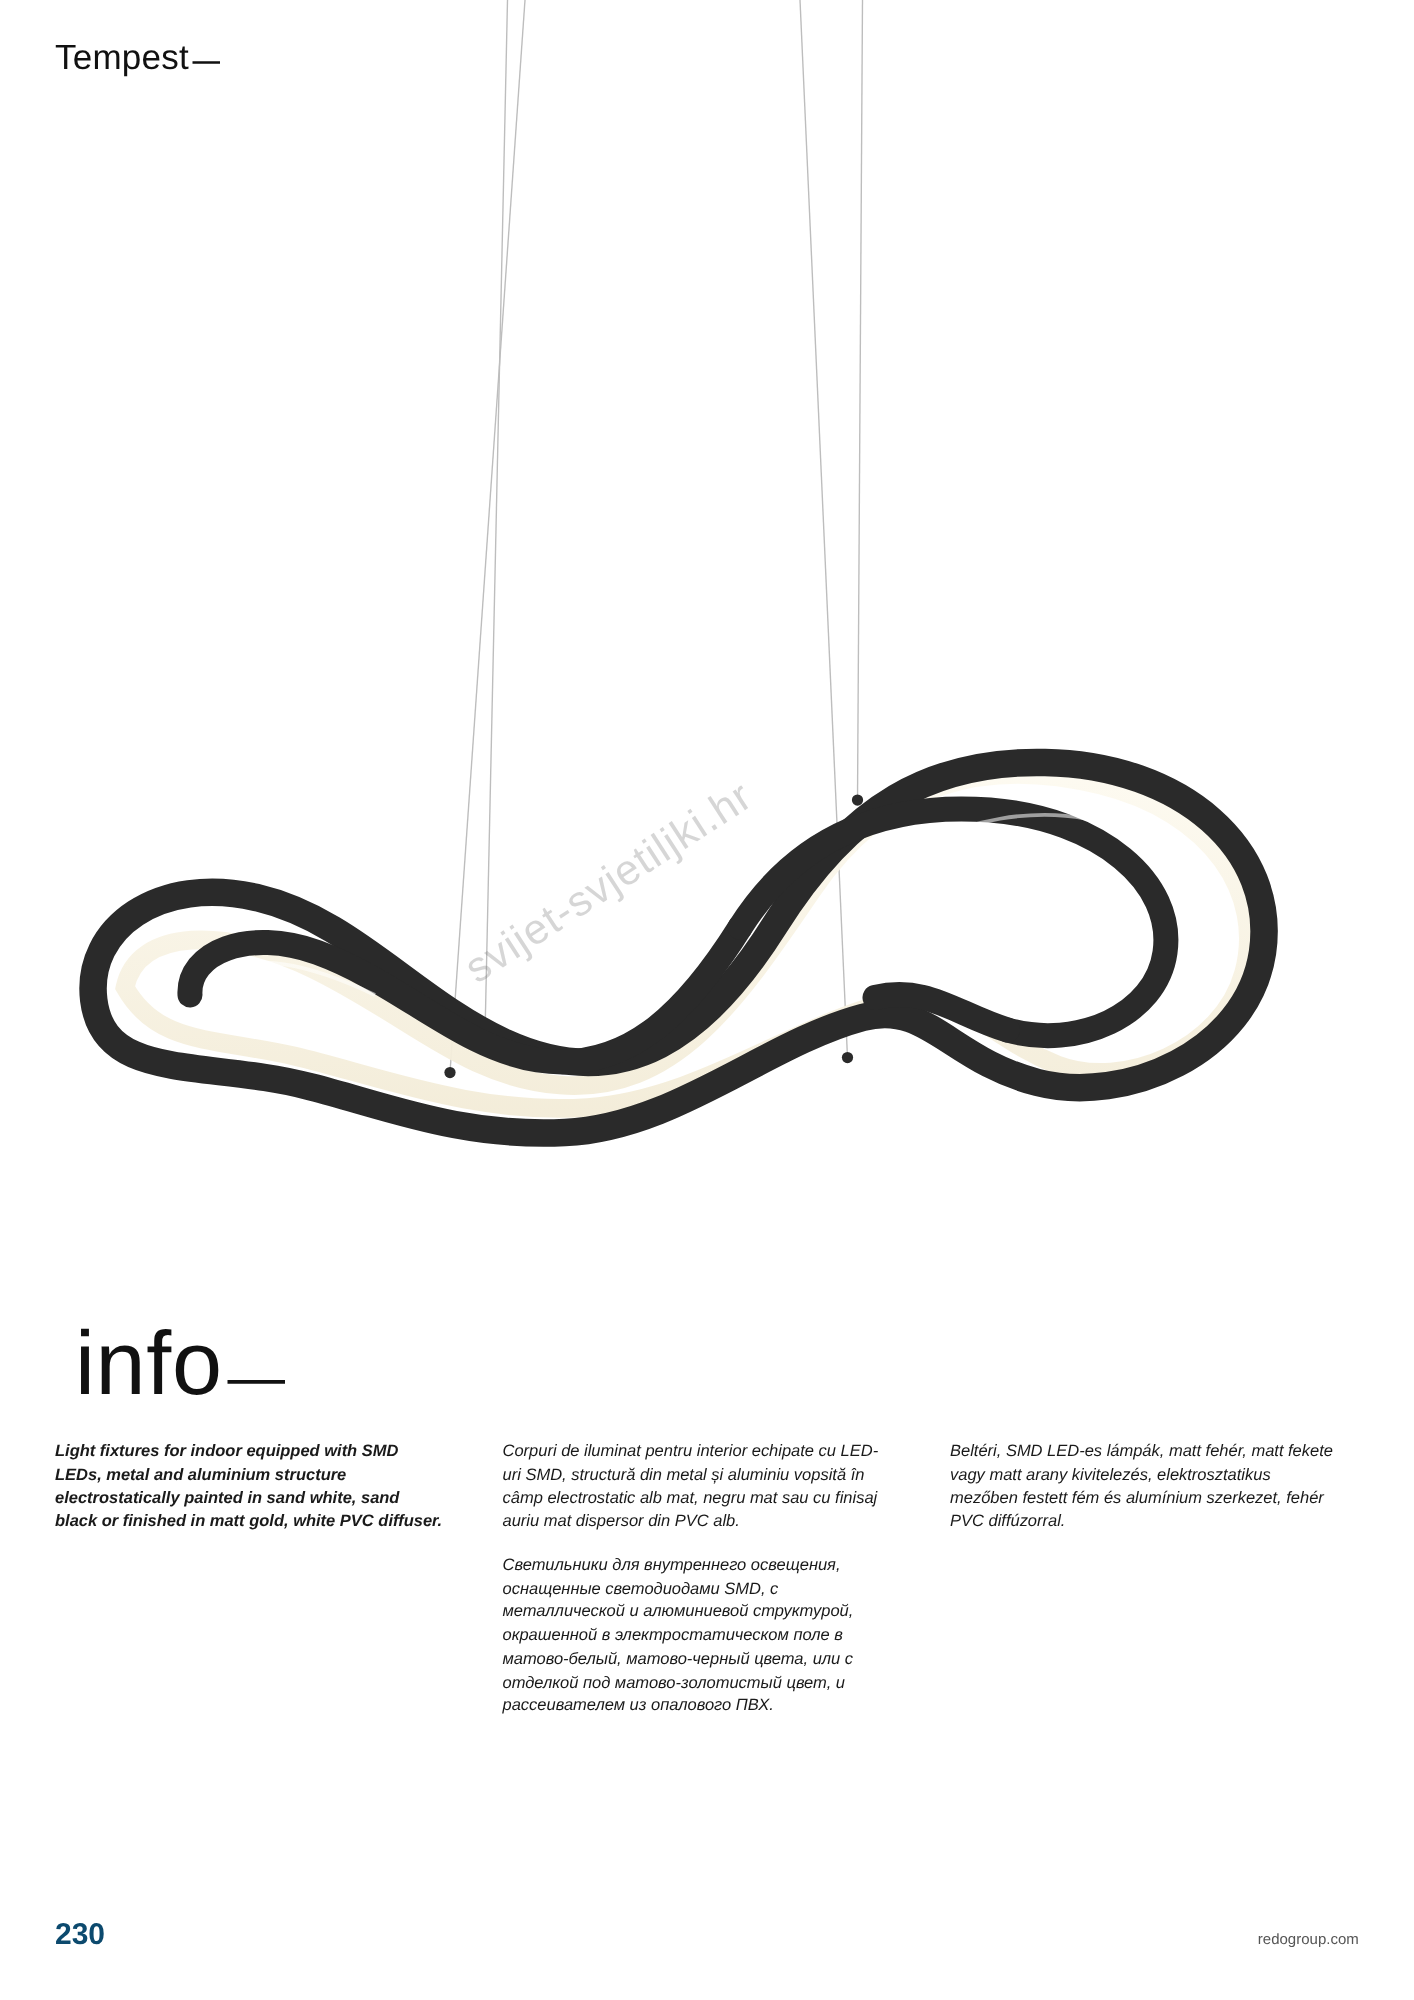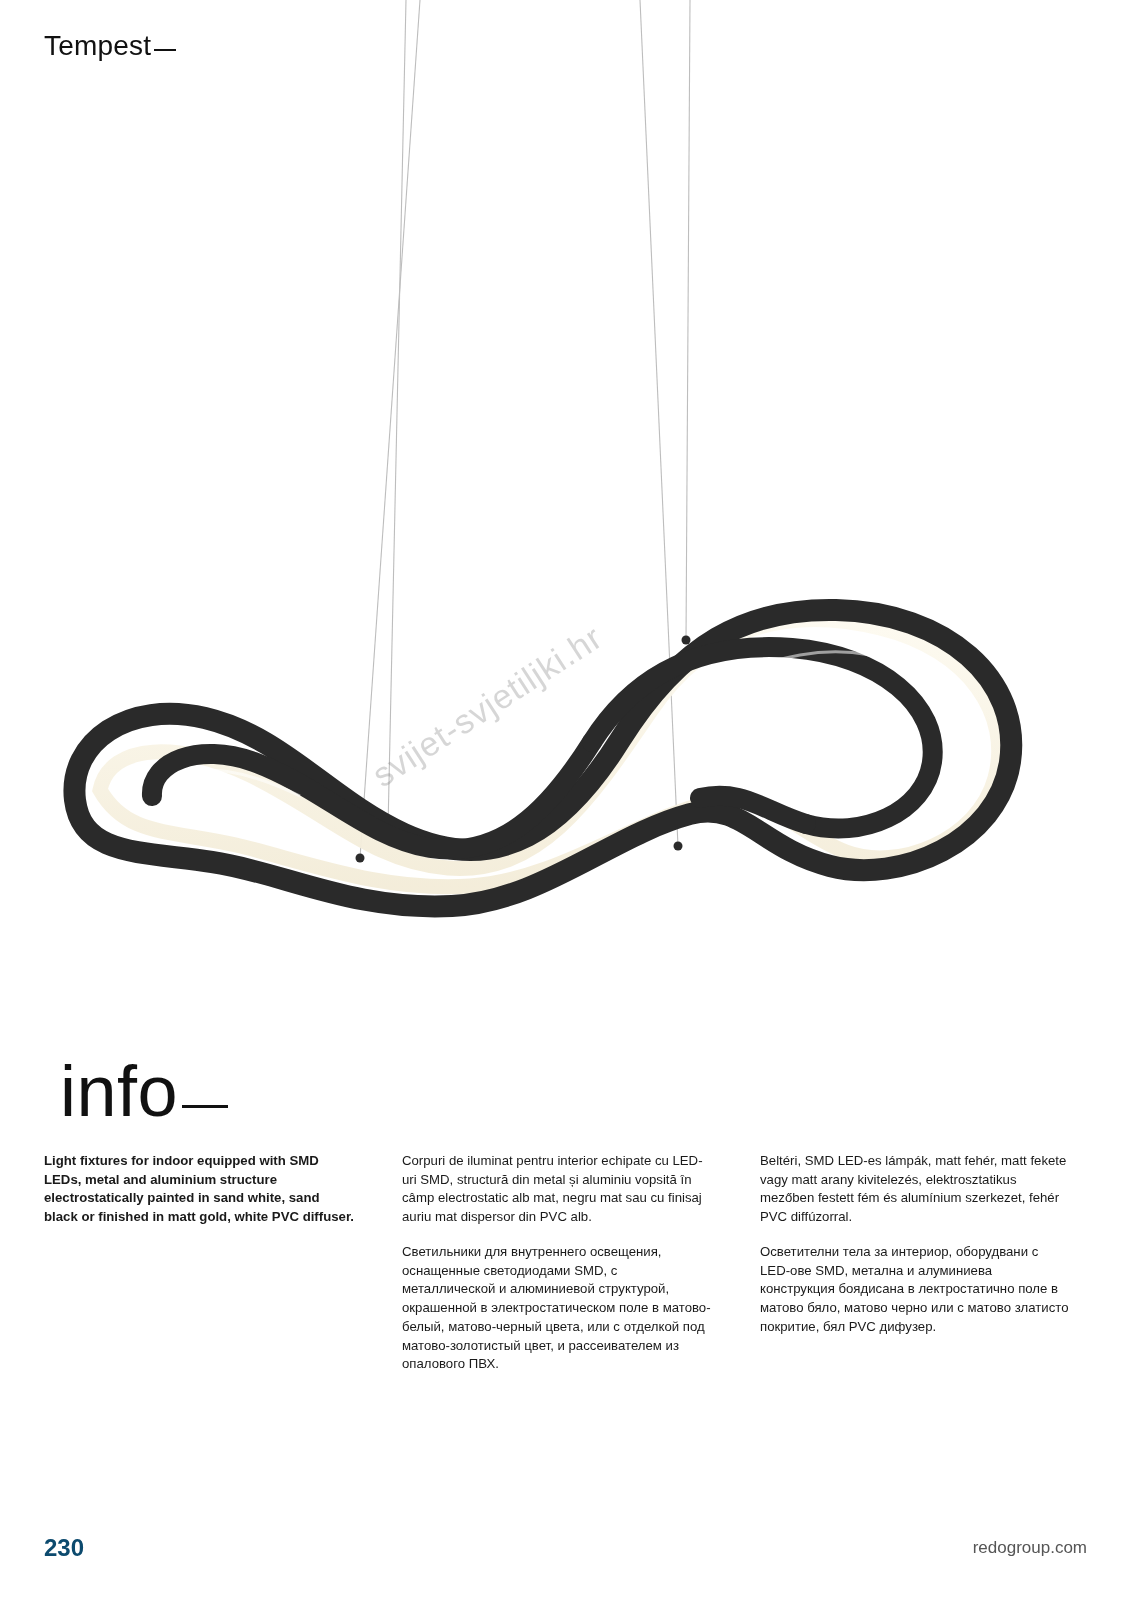--- a/index.html
+++ b/index.html
@@ -94,39 +94,40 @@
     gap: 48px;
   }
   .col {
     width: 310px;
   }
   .col p {
     margin: 0 0 16px 0;
     font-size: 13.2px;
     line-height: 1.42;
     color: #1a1a1a;
+    font-style: italic;
   }
   .col.first p {
     font-weight: bold;
   }
 
   
   .page-number {
     position: absolute;
     left: 44px;
     bottom: 38px;
     font-size: 24px;
     font-weight: bold;
     color: #0c4a6e;
   }
   .footer-site {
     position: absolute;
     right: 44px;
     bottom: 42px;
-    font-size: 17px;
+    font-size: 12px;
     color: #555;
   }
 </style>
 </head>
 <body>
 
 <div class="brand">
   <span>Tempest</span><span class="underscore"></span>
 </div>
 
@@ -182,18 +183,17 @@
 <div class="columns">
   <div class="col first">
     <p>Light fixtures for indoor equipped with SMD LEDs, metal and aluminium structure electrostatically painted in sand white, sand black or finished in matt gold, white PVC diffuser.</p>
   </div>
   <div class="col">
     <p>Corpuri de iluminat pentru interior echipate cu LED-uri SMD, structură din metal și aluminiu vopsită în câmp electrostatic alb mat, negru mat sau cu finisaj auriu mat dispersor din PVC alb.</p>
     <p>Светильники для внутреннего освещения, оснащенные светодиодами SMD, с металлической и алюминиевой структурой, окрашенной в электростатическом поле в матово-белый, матово-черный цвета, или с отделкой под матово-золотистый цвет, и рассеивателем из опалового ПВХ.</p>
   </div>
   <div class="col">
     <p>Beltéri, SMD LED-es lámpák, matt fehér, matt fekete vagy matt arany kivitelezés, elektrosztatikus mezőben festett fém és alumínium szerkezet, fehér PVC diffúzorral.</p>
-    <p>Осветителни тела за интериор, оборудвани с LED-ове SMD, метална и алуминиева конструкция боядисана в лектростатично поле в матово бяло, матово черно или с матово златисто покритие, бял PVC дифузер.</p>
   </div>
 </div>
 
 <div class="page-number">230</div>
 <div class="footer-site">redogroup.com</div>
 
 </body></html>

